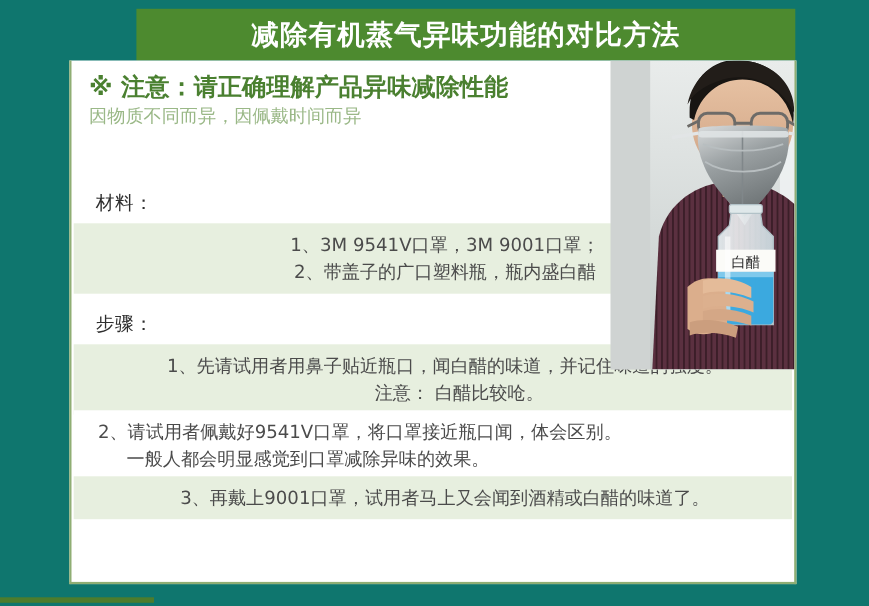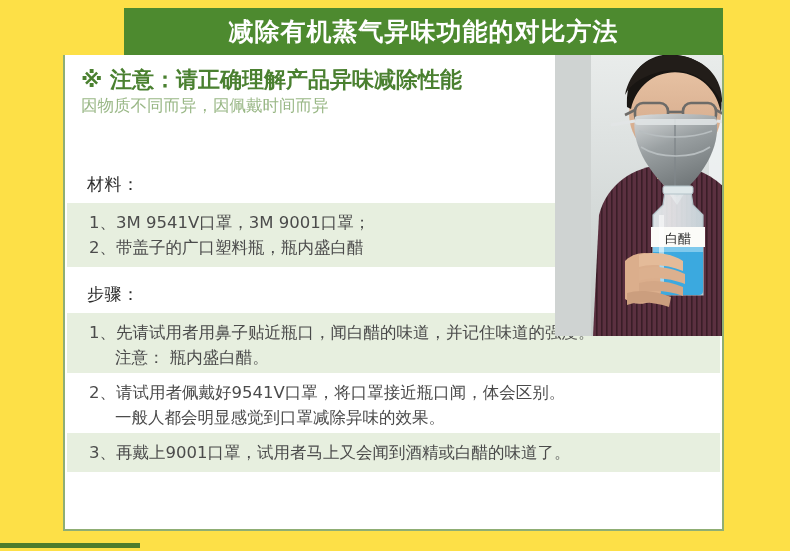--- a/index.html
+++ b/index.html
@@ -13,21 +13,21 @@
     font-family: "DejaVu Sans", "Liberation Sans", sans-serif;
     overflow: hidden;
     position: relative;
   }
 
   .page {
     position: absolute;
     left: 0; top: 0;
     width: 790px;
     height: 551px;
-    background: #fde047;
+    background: #0f766e;
   }
 
   
   .title-bar {
     position: absolute;
     left: 124px;
     top: 8px;
     width: 599px;
     height: 47px;
     background: #4d8a2f;
@@ -101,21 +101,21 @@
   }
 
   
   .band {
     position: absolute;
     left: 2px;
     right: 2px;
     box-sizing: border-box;
     padding: 7px 0 7px 22px;
   }
-  .band.shaded { background: #e7efdf; }
+  .band.shaded { background: #e7efdf; text-align: center; }
   .band.plain  { background: #ffffff; }
 
   .band-line {
     color: #4b4b4b;
     font-size: 16.5px;
     line-height: 25px;
     white-space: nowrap;
   }
   .band-line.indented { padding-left: 26px; }
 
@@ -167,21 +167,21 @@
 
     <div class="band shaded materials-band">
       <div class="band-line">1、3M 9541V口罩，3M 9001口罩；</div>
       <div class="band-line">2、带盖子的广口塑料瓶，瓶内盛白醋</div>
     </div>
 
     <div class="section-head head-steps">步骤：</div>
 
     <div class="band shaded step1-band">
       <div class="band-line">1、先请试用者用鼻子贴近瓶口，闻白醋的味道，并记住味道的强度。</div>
-      <div class="band-line indented">注意： 瓶内盛白醋。</div>
+      <div class="band-line indented">注意： 白醋比较呛。</div>
     </div>
 
     <div class="band plain step2-band">
       <div class="band-line">2、请试用者佩戴好9541V口罩，将口罩接近瓶口闻，体会区别。</div>
       <div class="band-line indented">一般人都会明显感觉到口罩减除异味的效果。</div>
     </div>
 
     <div class="band shaded step3-band">
       <div class="band-line">3、再戴上9001口罩，试用者马上又会闻到酒精或白醋的味道了。</div>
     </div>

